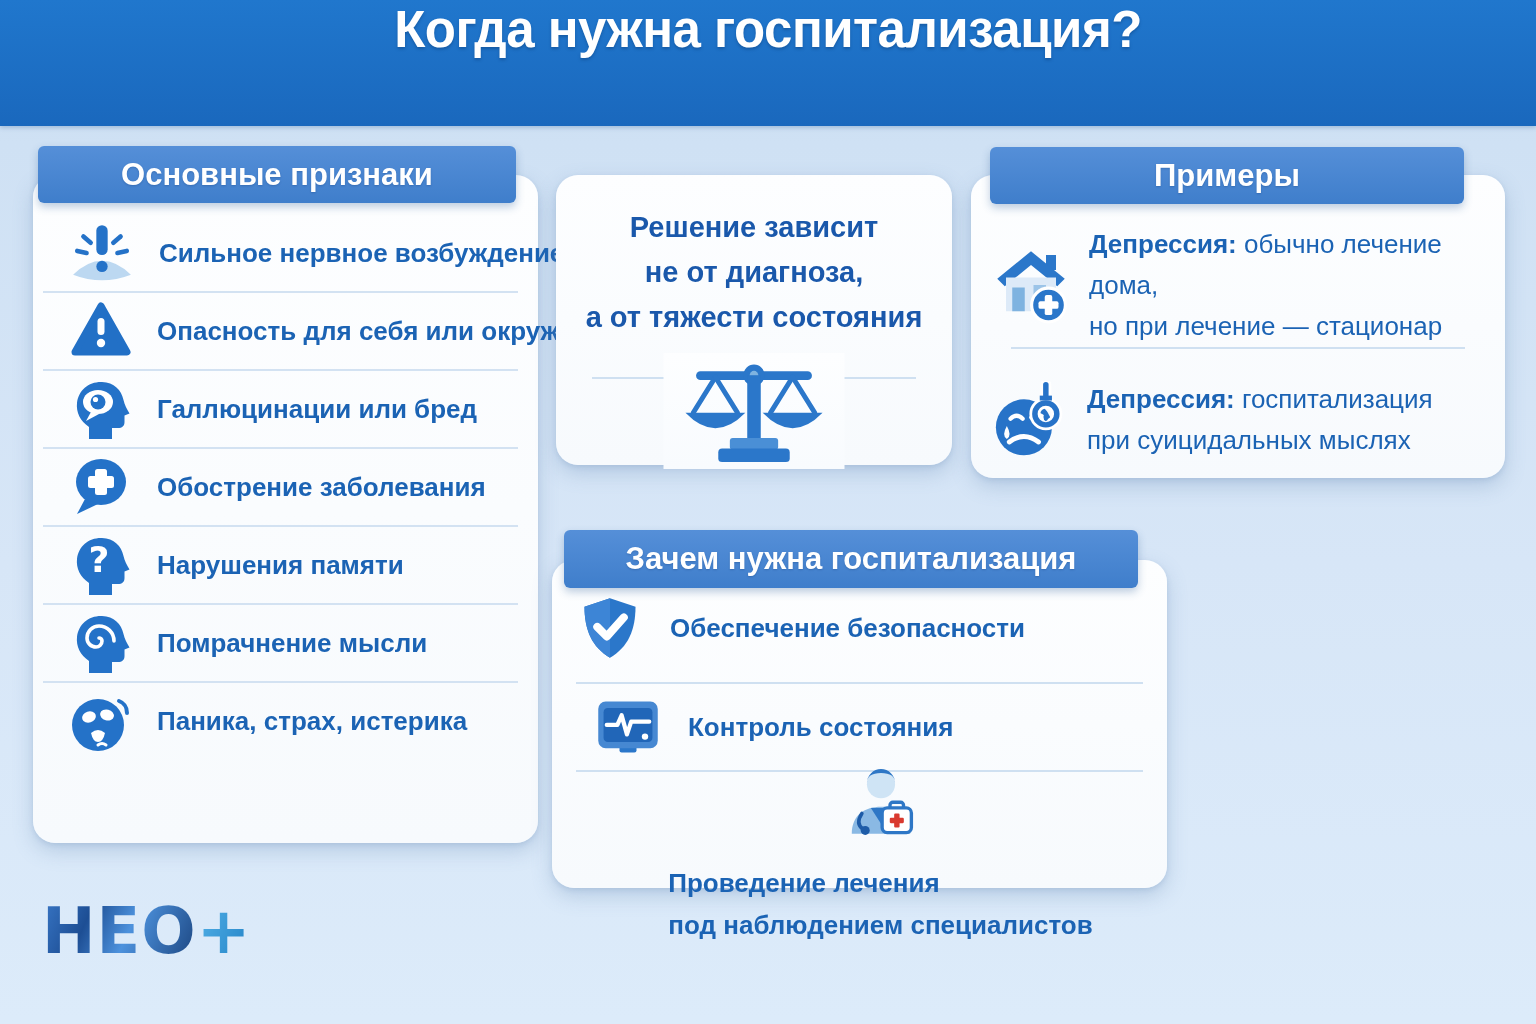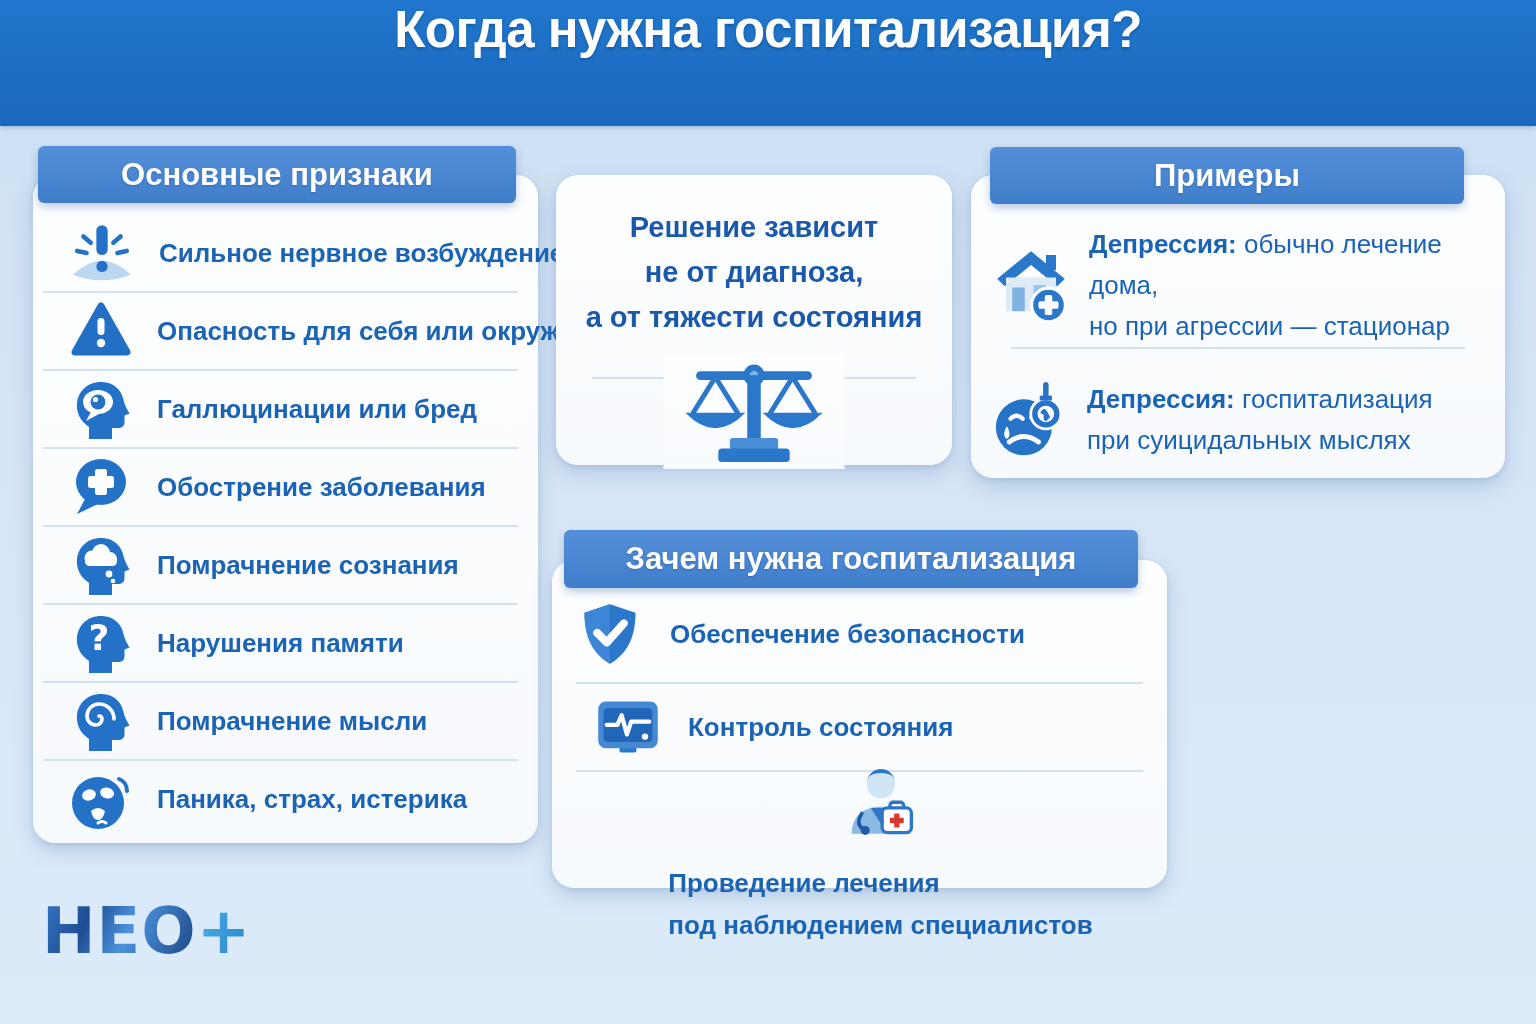--- a/index.html
+++ b/index.html
@@ -56,21 +56,21 @@
   .xrow{position:absolute;left:0;width:100%;display:flex;align-items:center;gap:18px;padding-left:20px;box-sizing:border-box;}
   .xrow1{top:50px;height:120px;}
   .xrow2{top:190px;height:110px;}
   .xdiv{position:absolute;left:40px;right:40px;top:172px;height:2px;background:#cfe0f1;}
   .xtxt{color:#1b63b4;font-size:26px;line-height:41px;}
   .term{font-weight:bold;}
   
   .purpose-card{left:552px;top:560px;width:615px;height:328px;}
   .purpose-pill{left:564px;top:530px;width:574px;height:58px;}
   .prow{position:absolute;left:0;width:100%;display:flex;align-items:center;gap:26px;padding-left:42px;box-sizing:border-box;}
-  .prow1{top:30px;height:88px;padding-left:24px;}
+  .prow1{top:24px;height:88px;padding-left:24px;}
   .prow2{top:124px;height:86px;}
   .prow3{top:204px;height:100px;flex-direction:column;}
   .pdiv1{position:absolute;left:24px;right:24px;top:122px;height:2px;background:#cfe0f1;}
   .pdiv2{position:absolute;left:24px;right:24px;top:210px;height:2px;background:#cfe0f1;}
   .ptxt{color:#1b63b4;font-size:26px;font-weight:bold;line-height:42px;}
   
   .logo{position:absolute;left:42px;top:894px;font-size:64px;font-weight:bold;letter-spacing:1px;
     font-family:"DejaVu Sans","Liberation Sans",sans-serif;}
   .logo .neo{
     background:linear-gradient(115deg,#3a79c9 0%,#1d4e94 30%,#4d92dd 55%,#18407a 100%);
@@ -140,34 +140,20 @@
           <svg width="64" height="64" viewBox="0 0 64 64">
             <ellipse cx="32" cy="27" rx="25" ry="23" fill="#2472c8"></ellipse>
             <path d="M16,44 L8,59 L29,49 Z" fill="#2472c8"></path>
             <rect x="26" y="14" width="12" height="26" rx="2.5" fill="#fff"></rect>
             <rect x="19" y="21" width="26" height="12" rx="2.5" fill="#fff"></rect>
           </svg>
         </span>
         <span class="lbl">Обострение заболевания</span>
       </div>
 
-      <div class="srow">
-        <span class="ic">
-          <svg width="64" height="64" viewBox="0 0 64 64">
-            <path d="M20,62 L20,50 C11,44 7,35 8,26 C9.5,13 20,4.5 33,5 C45,5.5 52.5,13 54.5,23 C55.5,28 58,32 60.5,36.5 L55.5,38.5 L55.5,45 C55.5,49 53,51 49,51 L43,51 L43,62 Z" fill="#2472c8"></path>
-            <circle cx="23" cy="25" r="7.5" fill="#fff"></circle>
-            <circle cx="32" cy="20" r="9" fill="#fff"></circle>
-            <circle cx="41" cy="26" r="7" fill="#fff"></circle>
-            <rect x="16" y="24" width="32" height="9" rx="4.5" fill="#fff"></rect>
-            <circle cx="40" cy="41" r="3.4" fill="#fff"></circle>
-            <circle cx="44" cy="48" r="2.3" fill="#fff"></circle>
-          </svg>
-        </span>
-        <span class="lbl">Помрачнение сознания</span>
-      </div>
 
       <div class="srow">
         <span class="ic">
           <svg width="64" height="64" viewBox="0 0 64 64">
             <path d="M20,62 L20,50 C11,44 7,35 8,26 C9.5,13 20,4.5 33,5 C45,5.5 52.5,13 54.5,23 C55.5,28 58,32 60.5,36.5 L55.5,38.5 L55.5,45 C55.5,49 53,51 49,51 L43,51 L43,62 Z" fill="#2472c8"></path>
             <text x="30" y="39" font-size="36" font-weight="bold" fill="#fff" text-anchor="middle" font-family="DejaVu Sans, Liberation Sans, sans-serif">?</text>
           </svg>
         </span>
         <span class="lbl">Нарушения памяти</span>
       </div>
@@ -240,21 +226,21 @@
           <rect x="17" y="34" width="10" height="19" fill="#7fb3e0"></rect>
           <rect x="34" y="32" width="10" height="10" fill="#9cc4e8"></rect>
           <circle cx="46" cy="48" r="13.5" fill="#2b77ca" stroke="#fff" stroke-width="2.5"></circle>
           <rect x="43" y="40" width="6" height="16" rx="1.5" fill="#fff"></rect>
           <rect x="38" y="45" width="16" height="6" rx="1.5" fill="#fff"></rect>
         </svg>
       </span>
       <div class="xtxt">
         <span class="term">Депрессия:</span>
         <span>обычно лечение дома,</span><br>
-        <span>но при агрессии — стационар</span>
+        <span>но при лечение — стационар</span>
       </div>
     </div>
 
     <div class="xdiv"></div>
 
     <div class="xrow xrow2">
       <span class="ic">
         <svg width="78" height="78" viewBox="0 0 64 64">
           <circle cx="27" cy="38" r="23" fill="#2773c8"></circle>
           <path d="M16,31 q5,-5 10,0" fill="none" stroke="#fff" stroke-width="3.4" stroke-linecap="round"></path>

